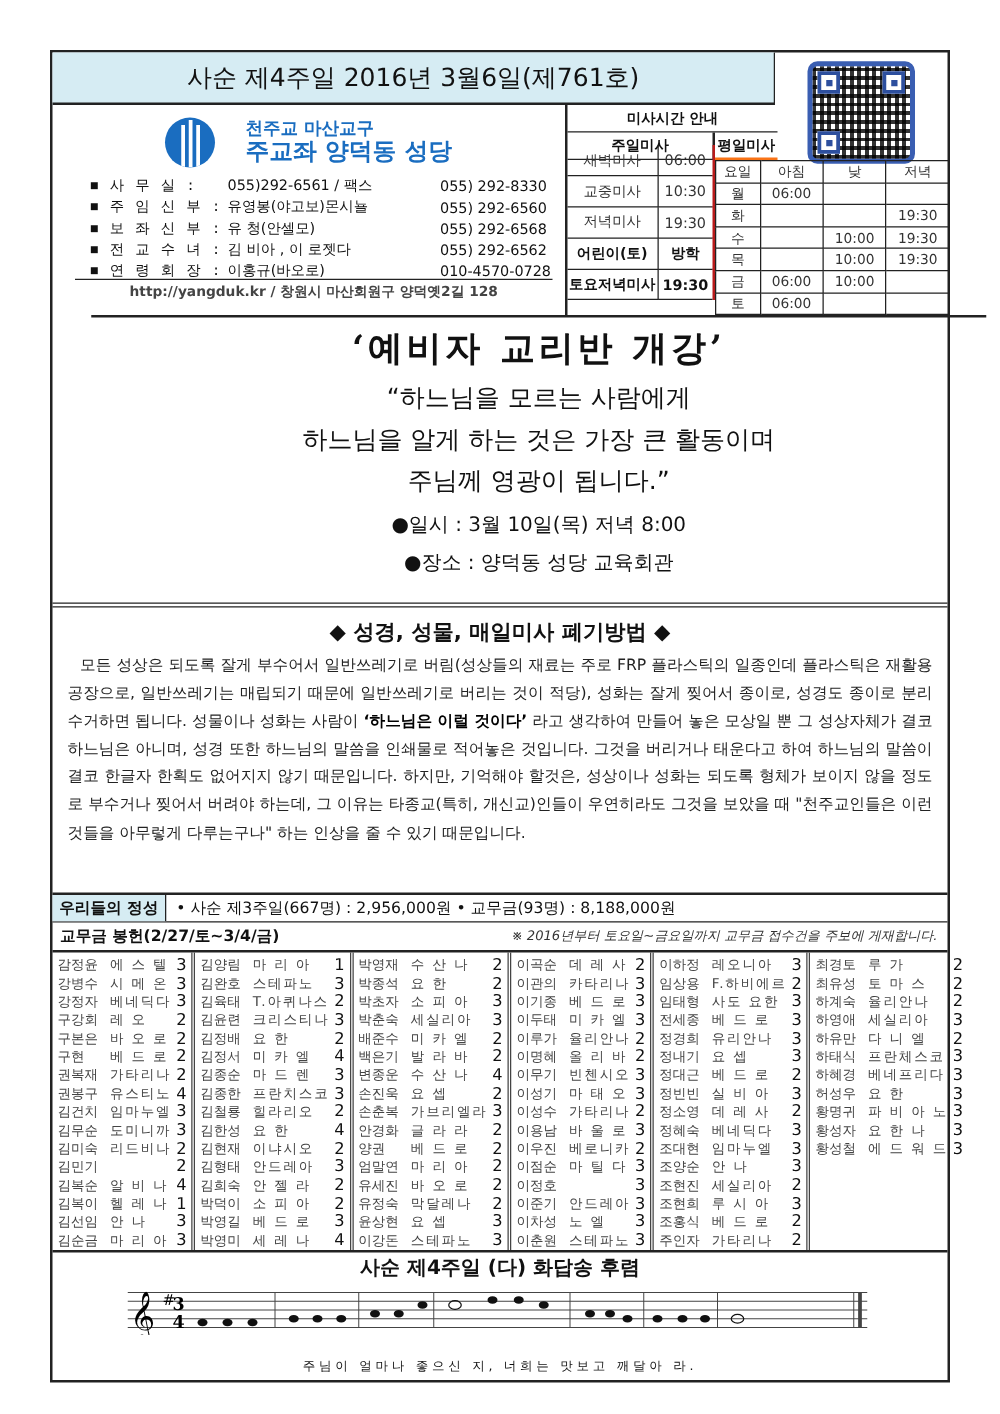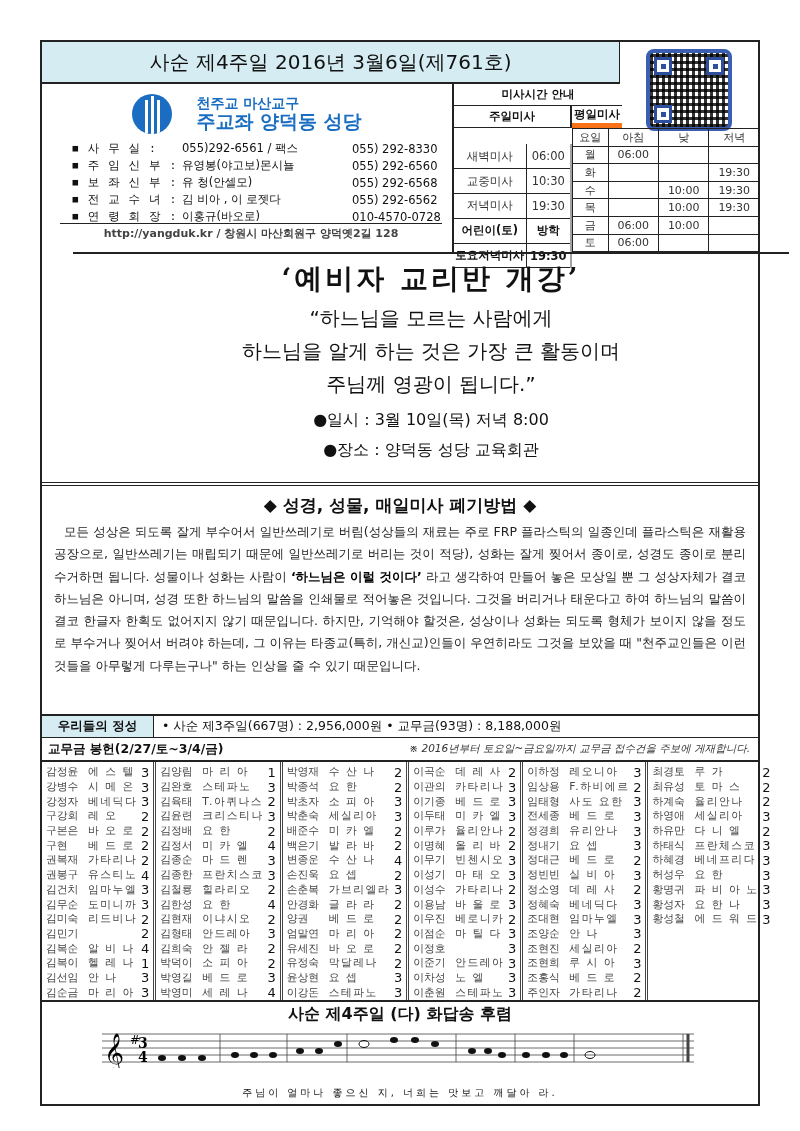--- a/index.html
+++ b/index.html
@@ -21,37 +21,37 @@
   .logo-text .l2 { font-size: 19px; }
   .info { position: absolute; left: 30px; top: 98px; width: 380px; font-size: 11.5px; }
   .info-row { display:flex; height: 17px; align-items:center; }
   .info-row .lbl { width: 110px; letter-spacing: 1px; font-family: Liberation Mono, monospace; }
   .info-row .val { width: 170px; }
   .info-row .phone { width: 100px; }
   .info-url { position:absolute; left: 18px; top: 181px; width: 382px; border-top: 1px solid #222; font-size: 11px; color: #444; text-align:center; padding-top: 2px; font-weight: bold; }
   .mass { position: absolute; left: 410px; top: 42px; width: 306px; height: 168px; border-left: 2px solid #222; font-size: 11.5px; }
   .mass-title { position:absolute; left:0; top:0; width:168px; height:22px; display:flex; align-items:center; justify-content:center; font-weight:bold; border-bottom:1px solid #222; }
   .sun-h { position:absolute; left:0; top:22px; width:118px; height:22px; border-bottom:1px solid #222; border-right:2px solid #222; display:flex; align-items:center; justify-content:center; font-weight:bold;}
-  .week-h { position:absolute; left:118px; top:22px; width:50px; height:22px; border-bottom:5px solid #f97316; display:flex; align-items:center; justify-content:center; font-weight:bold; white-space:nowrap;}
-  table.sun { position:absolute; left:0; top:60px; width:118px; border-collapse:collapse; border-right:2px solid #a3a3a3; }
+  .week-h { position:absolute; left:118px; top:22px; width:50px; height:22px; border-bottom:2px solid #f97316; display:flex; align-items:center; justify-content:center; font-weight:bold; white-space:nowrap;}
+  table.sun { position:absolute; left:0; top:32px; width:118px; border-collapse:collapse; border-right:2px solid #b91c1c; }
   table.sun td { border-bottom:1px solid #222; height:24.8px; text-align:center; color:#333; }
   table.sun td:first-child { border-right:1px solid #222; width:72px; }
   table.sun tr.b td { font-weight:bold; color:#111; }
   table.week { position:absolute; left:118px; top:44px; width:188px; border-collapse:collapse; }
   table.week td { border:1px solid #222; height:17.6px; text-align:center; font-size:11px; color:#333; }
   .announce { position:absolute; left:0; top:210px; width:716px; height:230px; border-top:2px solid #222; text-align:center;margin-left:31px; }
   .announce h1 { font-family: "DejaVu Serif", serif; font-size: 28px; font-weight: bold; margin-top: 6px; letter-spacing: 3px; }
   .announce .quote { font-size: 20px; line-height: 33px; margin-top: 4px; }
   .announce .detail { font-size: 16px; line-height: 30px; margin-top: 4px; }
   .dispose { position:absolute; left:0; top:440px; width:716px; height:232px; border-top:4px double #222; }
   .dispose h2 { text-align:center; font-size: 17px; font-weight:bold; margin-top: 8px; }
   .dispose p { font-size: 12.5px; line-height: 22.3px; padding: 4px 12px 0 12px; text-align: justify; text-indent: 10px; color:#222; }
   .dispose p b { color:#000; }
   .offer { position:absolute; left:0; top:672px; width:716px; height:24px; border-top:2px solid #222; border-bottom:1px solid #222; display:flex; font-size:12.5px; }
-  .offer .lbl { width:112px; background:#d6ecf3; font-weight:bold; display:flex; align-items:center; justify-content:center; border-right:1px solid #222;text-align:right;}
+  .offer .lbl { width:91px; background:#d6ecf3; font-weight:bold; display:flex; align-items:center; justify-content:center; border-right:1px solid #222;text-align:right;}
   .offer .txt { padding-left:8px; display:flex; align-items:center; }
   .dues-h { position:absolute; left:0; top:696px; width:716px; height:24px; border-bottom:2px solid #222; display:flex; align-items:center; justify-content:space-between; padding:0 8px 0 6px; }
   .dues-h .t { font-weight:bold; font-size:12.5px; }
   .dues-h .n { font-style:italic; font-size:10.5px; color:#333; }
   .names { position:absolute; left:0; top:720px; width:716px; height:240px; border-bottom:2px solid #222; display:flex; }
   .col { flex: 1; border-right: 3px double #444; padding: 3px 4px; }
   .col:last-child { border-right:none; }
   .nm { display:flex; height:14.7px; align-items:center; font-size:10.8px; color:#444; }
   .nm .n1 { width:42px; white-space:nowrap; }
   .nm .n2 { flex:1; white-space:nowrap; letter-spacing:1.5px; }

